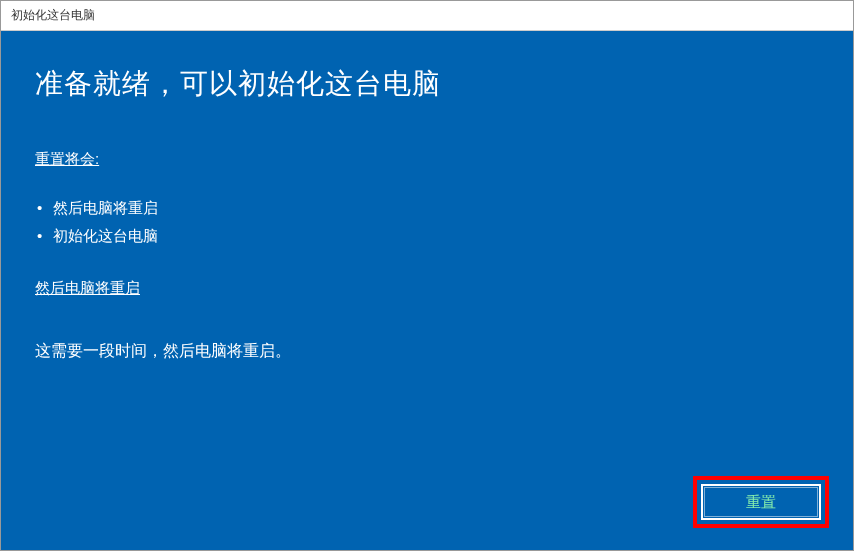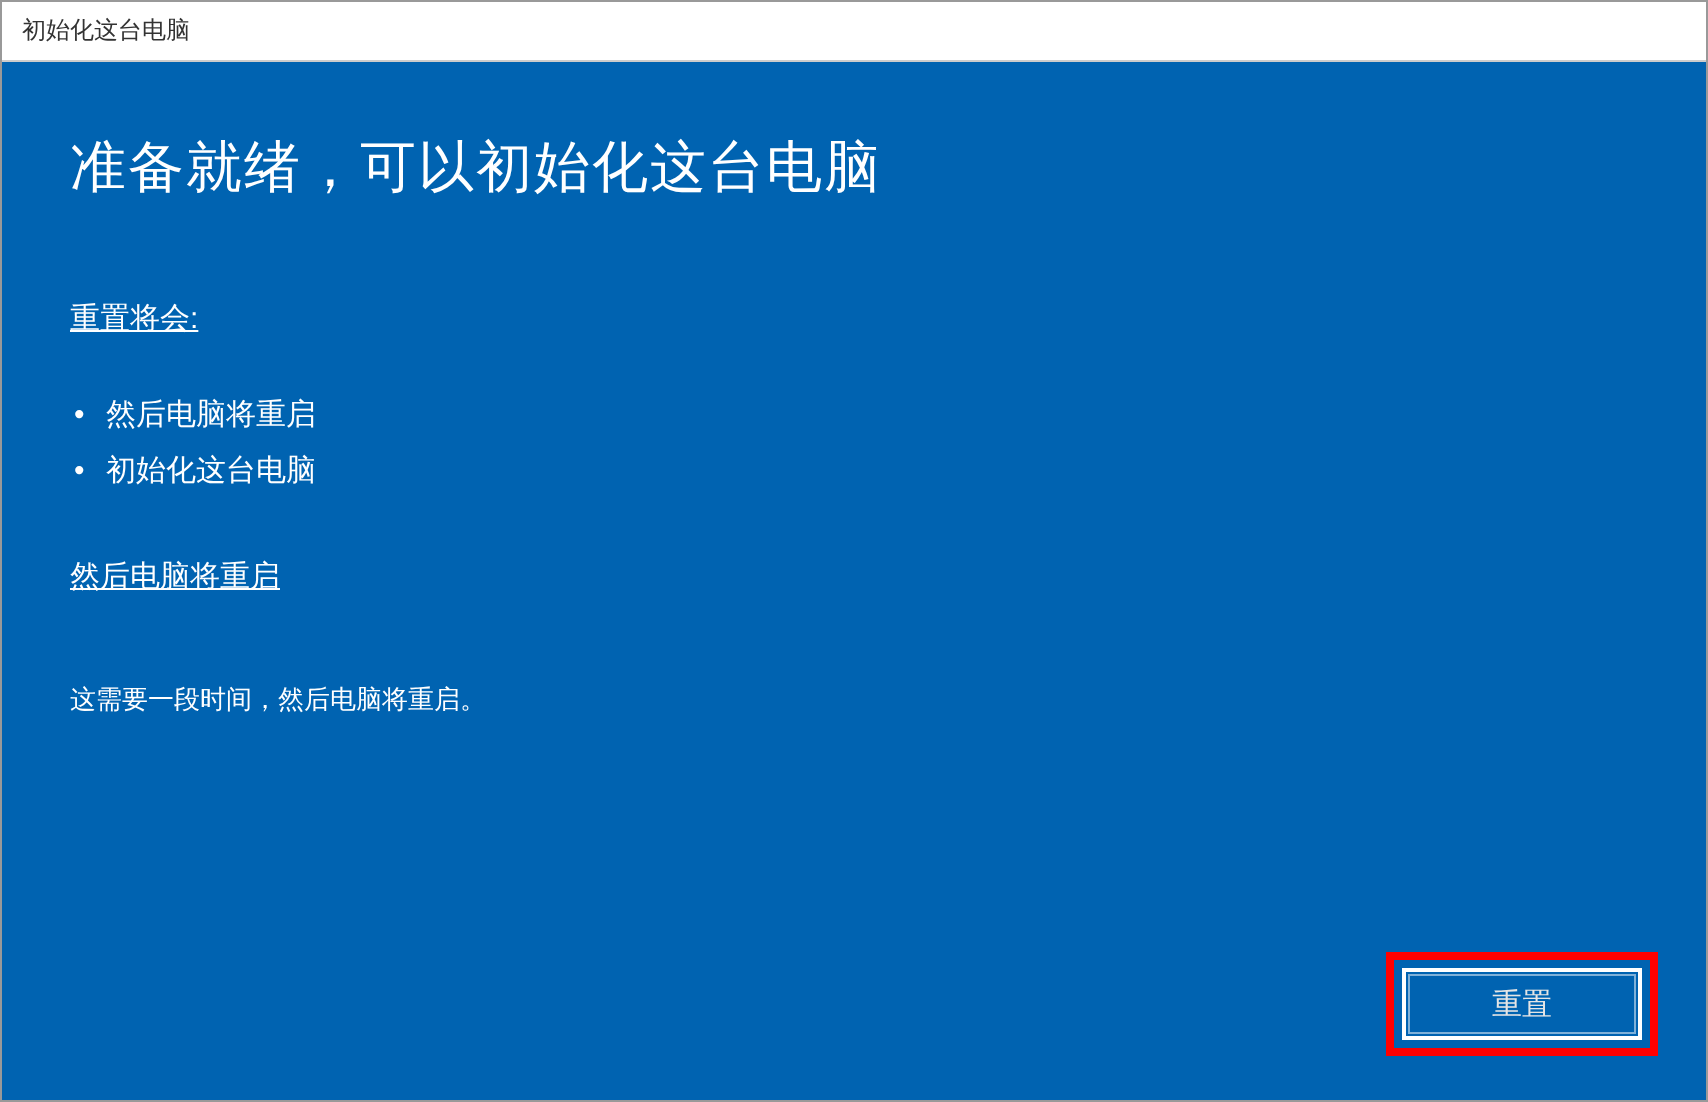--- a/index.html
+++ b/index.html
@@ -70,35 +70,35 @@
     }
     .link {
       font-size: 15px;
       text-decoration: underline;
       color: #ffffff;
       cursor: pointer;
       display: inline-block;
       margin-bottom: 24px;
     }
     .note {
-      font-size: 13px;
+      font-size: 16px;
     }
     .button-row {
       position: absolute;
       bottom: 22px;
       right: 24px;
       display: flex;
       gap: 16px;
     }
     .btn {
       width: 120px;
       height: 36px;
       background: #0063b1;
       border: 1px solid #ffffff;
-      color: #e5e5e5;
+      color: #86efac;
       font-size: 15px;
       font-family: inherit;
       cursor: pointer;
       display: flex;
       align-items: center;
       justify-content: center;
     }
     .highlight-box {
       border: 4px solid #ff0000;
       padding: 4px;

